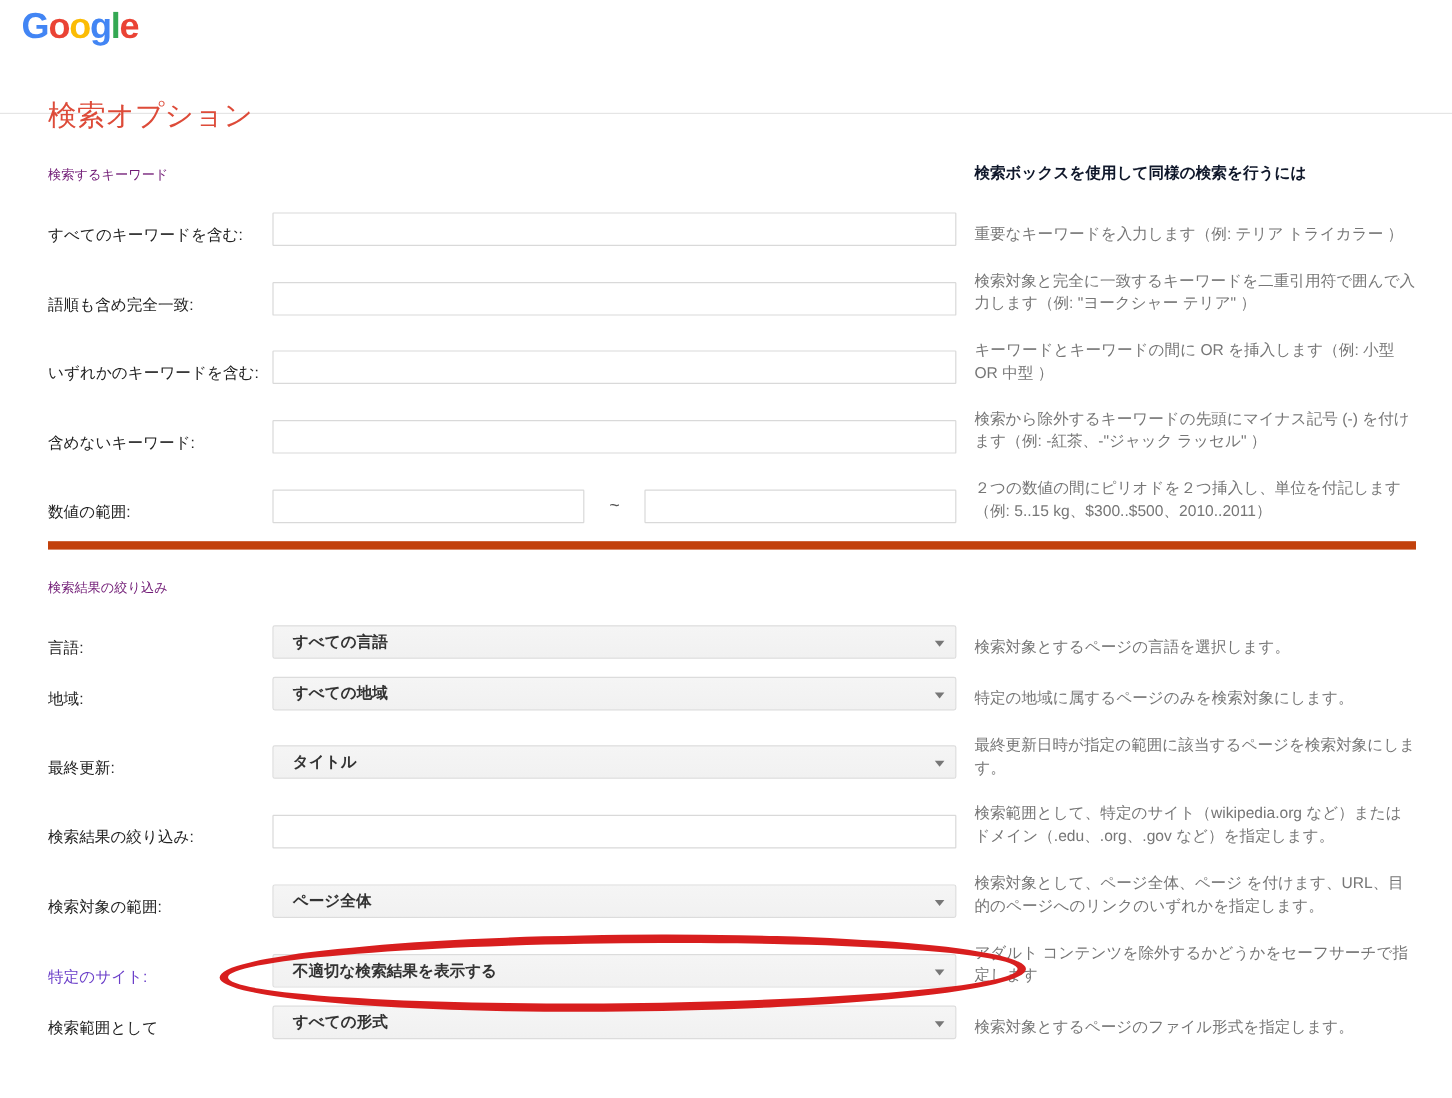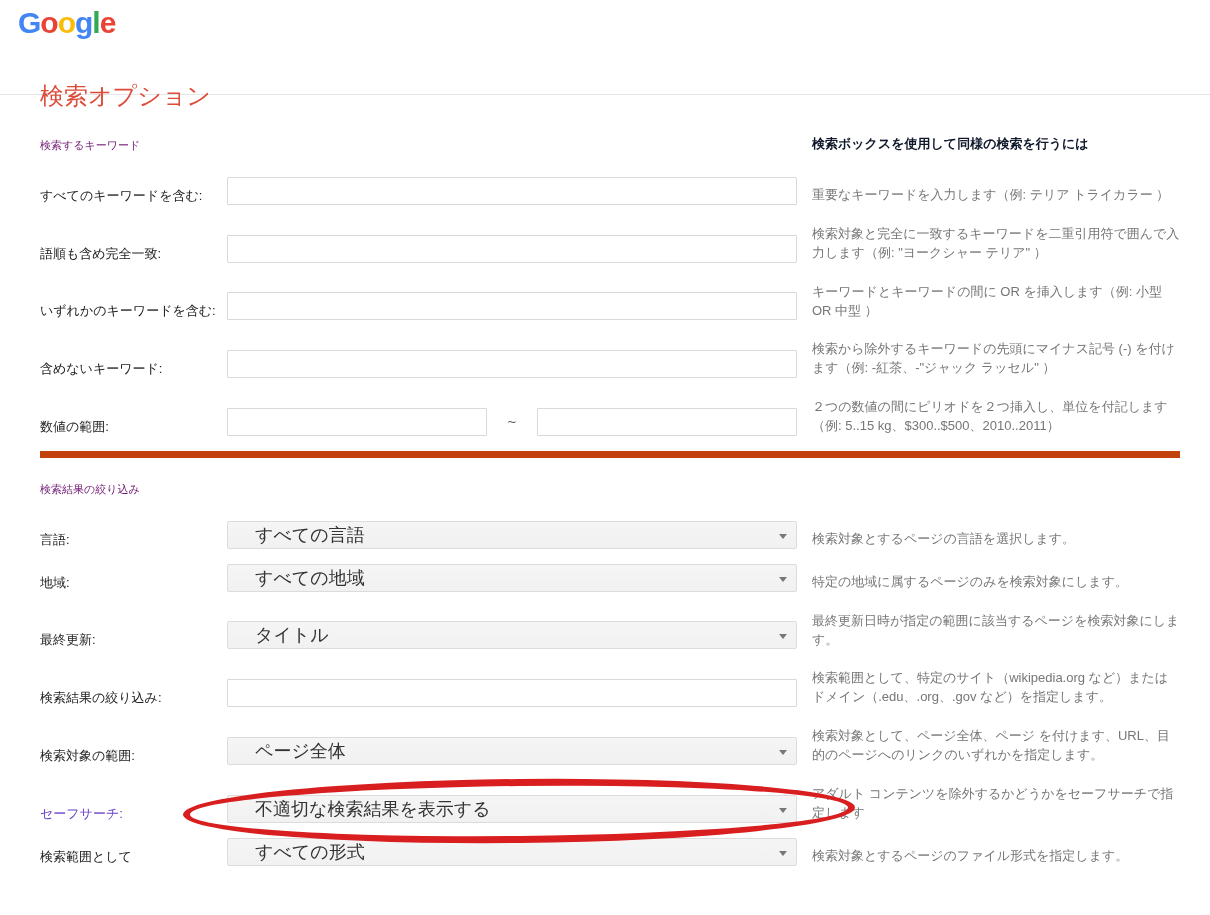--- a/index.html
+++ b/index.html
@@ -30,21 +30,21 @@
 
   .txt { width:100%; height:28px; border:1px solid #d9d9d9; border-radius:1px; background:#fff;
          font-size:13px; padding:0 8px; font-family:inherit; }
 
   .range-wrap { display:flex; align-items:center; }
   .range-wrap .txt { width:260px; }
   .range-sep { width:50px; text-align:center; color:#555; font-size:15px; }
 
   .select { position:relative; height:28px; background:linear-gradient(#f5f5f5,#f1f1f1);
             border:1px solid #dcdcdc; border-radius:2px; display:flex; align-items:center;
-            padding:0 24px 0 27px; font-size:18px; font-weight:normal; color:#333; cursor:pointer; }
+            padding:0 24px 0 16px; font-size:13px; font-weight:bold; color:#333; cursor:pointer; }
   .arrow { position:absolute; right:9px; top:12px; width:0; height:0;
            border-left:4px solid transparent; border-right:4px solid transparent;
            border-top:5px solid #777; }
 
   
   .annotation-ellipse { position:absolute; left:183px; top:779px; width:672px; height:64px;
                         border:7px solid #d81e1e; border-radius:50%; transform:rotate(-0.6deg);
                         pointer-events:none; z-index:10; }
 </style>
 </head>
@@ -150,21 +150,21 @@
       <div class="field">
         <div class="select">
           <span>ページ全体</span>
           <span class="arrow"></span>
         </div>
       </div>
       <div class="help">検索対象として、ページ全体、ページ を付けます、URL、目的のページへのリンクのいずれかを指定します。</div>
     </div>
 
     <div class="row">
-      <div class="lbl linkish-purple">セーフサーチ:</div>
+      <div class="lbl linkish-purple">特定のサイト:</div>
       <div class="field">
         <div class="select">
           <span>不適切な検索結果を表示する</span>
           <span class="arrow"></span>
         </div>
       </div>
       <div class="help"><span>アダルト コンテンツを除外するかどうかを</span><a href="#">セーフサーチ</a><span>で指定します</span></div>
     </div>
 
     <div class="row">

